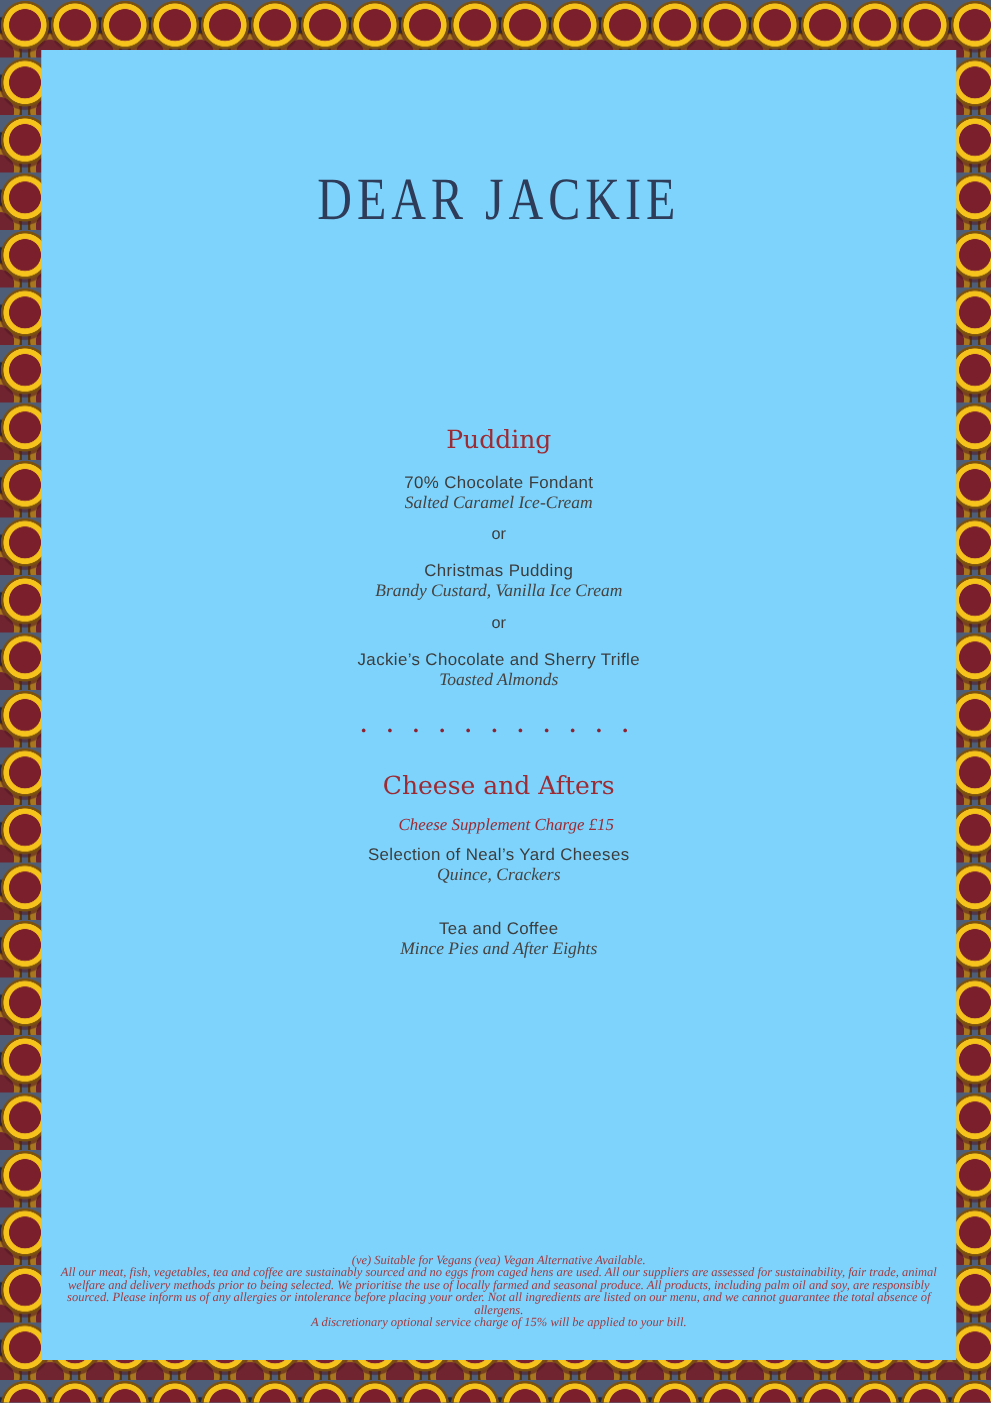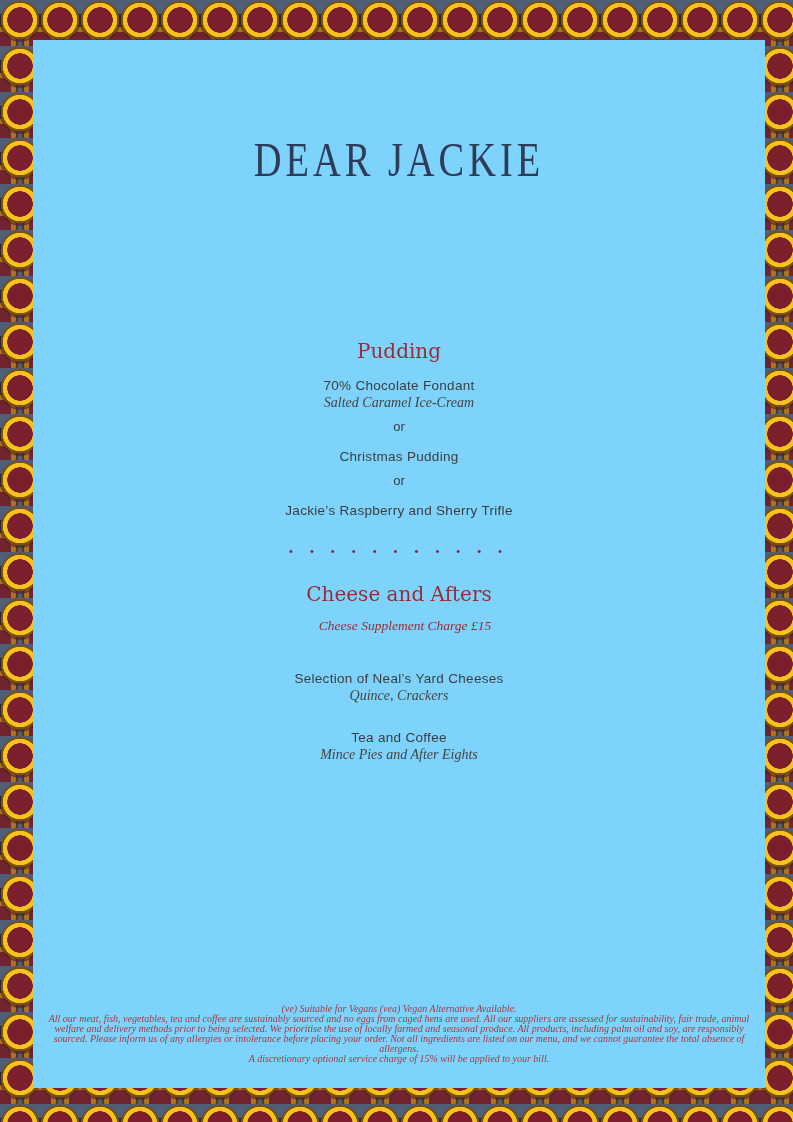--- a/index.html
+++ b/index.html
@@ -81,21 +81,21 @@
   }
   .supplement-note {
     margin-top: 6px;
     font-family: "Liberation Serif", serif;
     font-style: italic;
     font-size: 13.5px;
     line-height: 16px;
     color: #9c2b33;
     padding-left: 12px;
   }
-  .section-cheese .menu-item.first { margin-top: 36px; }
+  .section-cheese .menu-item.first { margin-top: 7px; }
   .section-cheese .menu-item.second { margin-top: 25px; }
   .menu-footer {
     position: absolute;
     left: 0; right: 0; bottom: 24px;
     font-family: "Liberation Serif", serif;
     font-style: italic;
     font-size: 10px;
     line-height: 10px;
     color: #a23b42;
   }
@@ -116,26 +116,28 @@
 
     <div class="menu-item">
       <div class="item-name">70% Chocolate Fondant</div>
       <div class="item-desc">Salted Caramel Ice-Cream</div>
     </div>
 
     <div class="or-sep">or</div>
 
     <div class="menu-item">
       <div class="item-name">Christmas Pudding</div>
+      <div class="item-desc">Brandy Custard, Vanilla Ice Cream</div>
     </div>
 
     <div class="or-sep">or</div>
 
     <div class="menu-item">
-      <div class="item-name">Jackie’s Raspberry and Sherry Trifle</div>
+      <div class="item-name">Jackie’s Chocolate and Sherry Trifle</div>
+      <div class="item-desc">Toasted Almonds</div>
     </div>
   </section>
 
   <div class="dots">• • • • • • • • • • •</div>
 
   <section class="section-cheese">
     <h2 class="section-heading">Cheese and Afters</h2>
     <div class="supplement-note">Cheese Supplement Charge £15</div>
 
     <div class="menu-item first">

